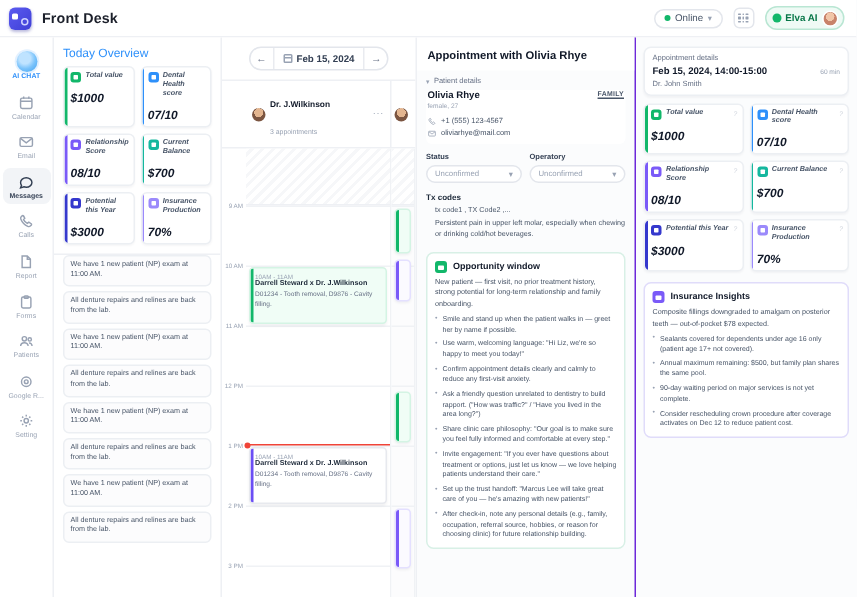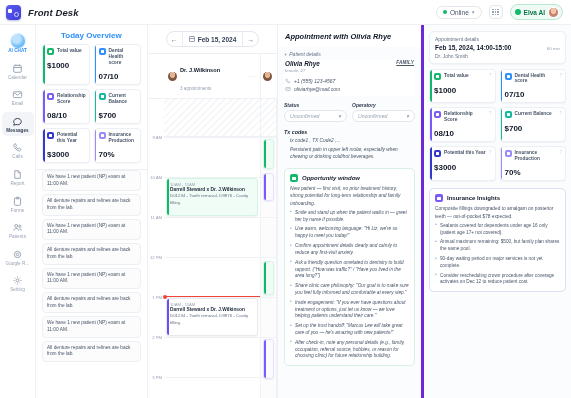--- a/index.html
+++ b/index.html
@@ -19,21 +19,21 @@
   }
   .logo-box {
     width: 15px; height: 15px; border-radius: 4px;
     background: linear-gradient(135deg,#5b5bf0,#3f3fd6);
     display: flex; align-items: center; justify-content: center;
     margin-right: 7px; flex:0 0 15px;
     box-shadow: 0 1px 2px rgba(60,60,160,.35);
   }
   .logo-box .sq { width:4px; height:4px; background:#fff; border-radius:1px; position:relative; left:-1.5px; top:-1.5px;}
   .logo-box .ci { width:5px; height:5px; border:1.2px solid #cfd2ff; border-radius:50%; position:relative; left:1px; top:2px;}
-  .app-title { font-size: 9.5px; font-weight: 600; letter-spacing: .1px; color:#1b1f2a;font-style:italic; }
+  .app-title { font-size: 9.5px; font-weight: 600; letter-spacing: .1px; color:#1b1f2a; }
   .topbar-right { margin-left: auto; display: flex; align-items: center; gap: 7px; padding-right: 2px;}
   .pill-online {
     display:flex; align-items:center; gap:3px;
     border:1px solid #e3e6ec; border-radius: 9px; padding: 2px 6px;
     font-size: 6.5px; color:#475467; background:#fff;
   }
   .dot-green { width:4px; height:4px; border-radius:50%; background:#12b76a; display:inline-block;}
   .chev { font-size:5.5px; color:#98a2b3; }
   .grid-btn {
     width:14px;height:14px;border:1px solid #e3e6ec;border-radius:4px;background:#fff;
@@ -74,26 +74,27 @@
     width:14px;height:14px;border-radius:50%;
     background: radial-gradient(circle at 40% 35%, #bfe3ff 0 30%, #7cc4fb 55%, #3b9ef0 100%);
     box-shadow: 0 0 0 1.2px #e3f1ff;
   }
 
   
   .col-overview {
     width: 112px; flex:0 0 112px; background:#fff; border-right:1px solid #eef0f4;
     display:flex; flex-direction:column; overflow:hidden;
   }
-  .panel-head { font-size:8px; font-weight:700; color:#2e90fa; padding:6px 6px 4px;margin-left:19px; }
+  .panel-head { font-size:8px; font-weight:400; color:#2e90fa; padding:6px 6px 4px; }
   .metric-grid { display:grid; grid-template-columns:1fr 1fr; gap:4px; padding:0 6px 6px; }
   .metric-card {
     background:#fff; border:1px solid #eceff3; border-radius:4px; padding:3px 3px 3px 4px;
     position:relative; overflow:hidden; min-height:33px;
     box-shadow:0 1px 1.5px rgba(16,24,40,.04);
+    font-style:italic;
   }
   .metric-card:before { content:""; position:absolute; left:0; top:0; bottom:0; width:1.6px; }
   .mc-green:before{background:#12b76a;} .mc-blue:before{background:#2e90fa;}
   .mc-purple:before{background:#7a5af8;} .mc-teal:before{background:#15b79e;}
   .mc-indigo:before{background:#3538cd;} .mc-violet:before{background:#9b8afb;}
   .metric-top { display:flex; align-items:flex-start; gap:3px; }
   .m-ic { width:7px;height:7px;border-radius:2px;flex:0 0 7px; display:flex;align-items:center;justify-content:center;}
   .m-ic span{ width:3px;height:3px;background:#fff;border-radius:.5px;display:block;}
   .mi-green{background:#12b76a;} .mi-blue{background:#2e90fa;} .mi-purple{background:#7a5af8;}
   .mi-teal{background:#15b79e;} .mi-indigo{background:#3538cd;} .mi-violet{background:#9b8afb;}
@@ -144,21 +145,21 @@
   .evt-green { background:#f0fdf6; border:1px solid #d4f4e4;} .evt-green:before{background:#12b76a;}
   .evt-purple{ background:#fbfaff; border:1px solid #e4e0ff;} .evt-purple:before{background:#7a5af8;}
   .evt-white { background:#ffffff; border:1px solid #e7e9ee;} .evt-white:before{background:#6b4ef5;}
   .evt-time { font-size:4.2px; color:#98a2b3; line-height:1.3;}
   .evt-title{ font-size:4.8px; font-weight:700; color:#1d2939; line-height:1.35;}
   .evt-desc { font-size:4.4px; color:#667085; line-height:1.4;}
   .nowline { position:absolute; left:0; right:0; height:1px; background:#f04438; z-index:5;}
   .nowline:before{content:"";position:absolute;left:-1.5px;top:-1.5px;width:4px;height:4px;border-radius:50%;background:#f04438;}
 
   
-  .col-detail { width:146px; flex:0 0 146px; background:#fbfcfd; border-right:3px solid #6d28d9; display:flex; flex-direction:column; overflow:hidden;font-style:italic;}
+  .col-detail { width:146px; flex:0 0 146px; background:#fbfcfd; border-right:1px solid #6d28d9; display:flex; flex-direction:column; overflow:hidden;}
   .det-title { font-size:7.5px; font-weight:700; color:#101828; padding:7px 7px 6px; background:#fff; }
   .det-scroll { flex:1; overflow:hidden; padding:0 6px 6px; }
   .section-label { font-size:5px; color:#667085; margin:4px 0 3px; display:flex; align-items:center; gap:3px;}
   .caret { font-size:4.5px; color:#98a2b3;}
   .pt-card { background:#fff; border-radius:4px; padding:0 1px 4px;}
   .pt-row { display:flex; align-items:flex-start; }
   .pt-name { font-size:6.4px; font-weight:700; color:#101828; line-height:1.2;}
   .pt-meta { font-size:4.4px; color:#98a2b3; line-height:1.4;}
   .pt-tag { margin-left:auto; font-size:4.6px; font-weight:700; color:#475467; text-decoration:underline; letter-spacing:.2px;}
   .pt-contact { margin-top:4px; display:flex; flex-direction:column; gap:2.5px;}

